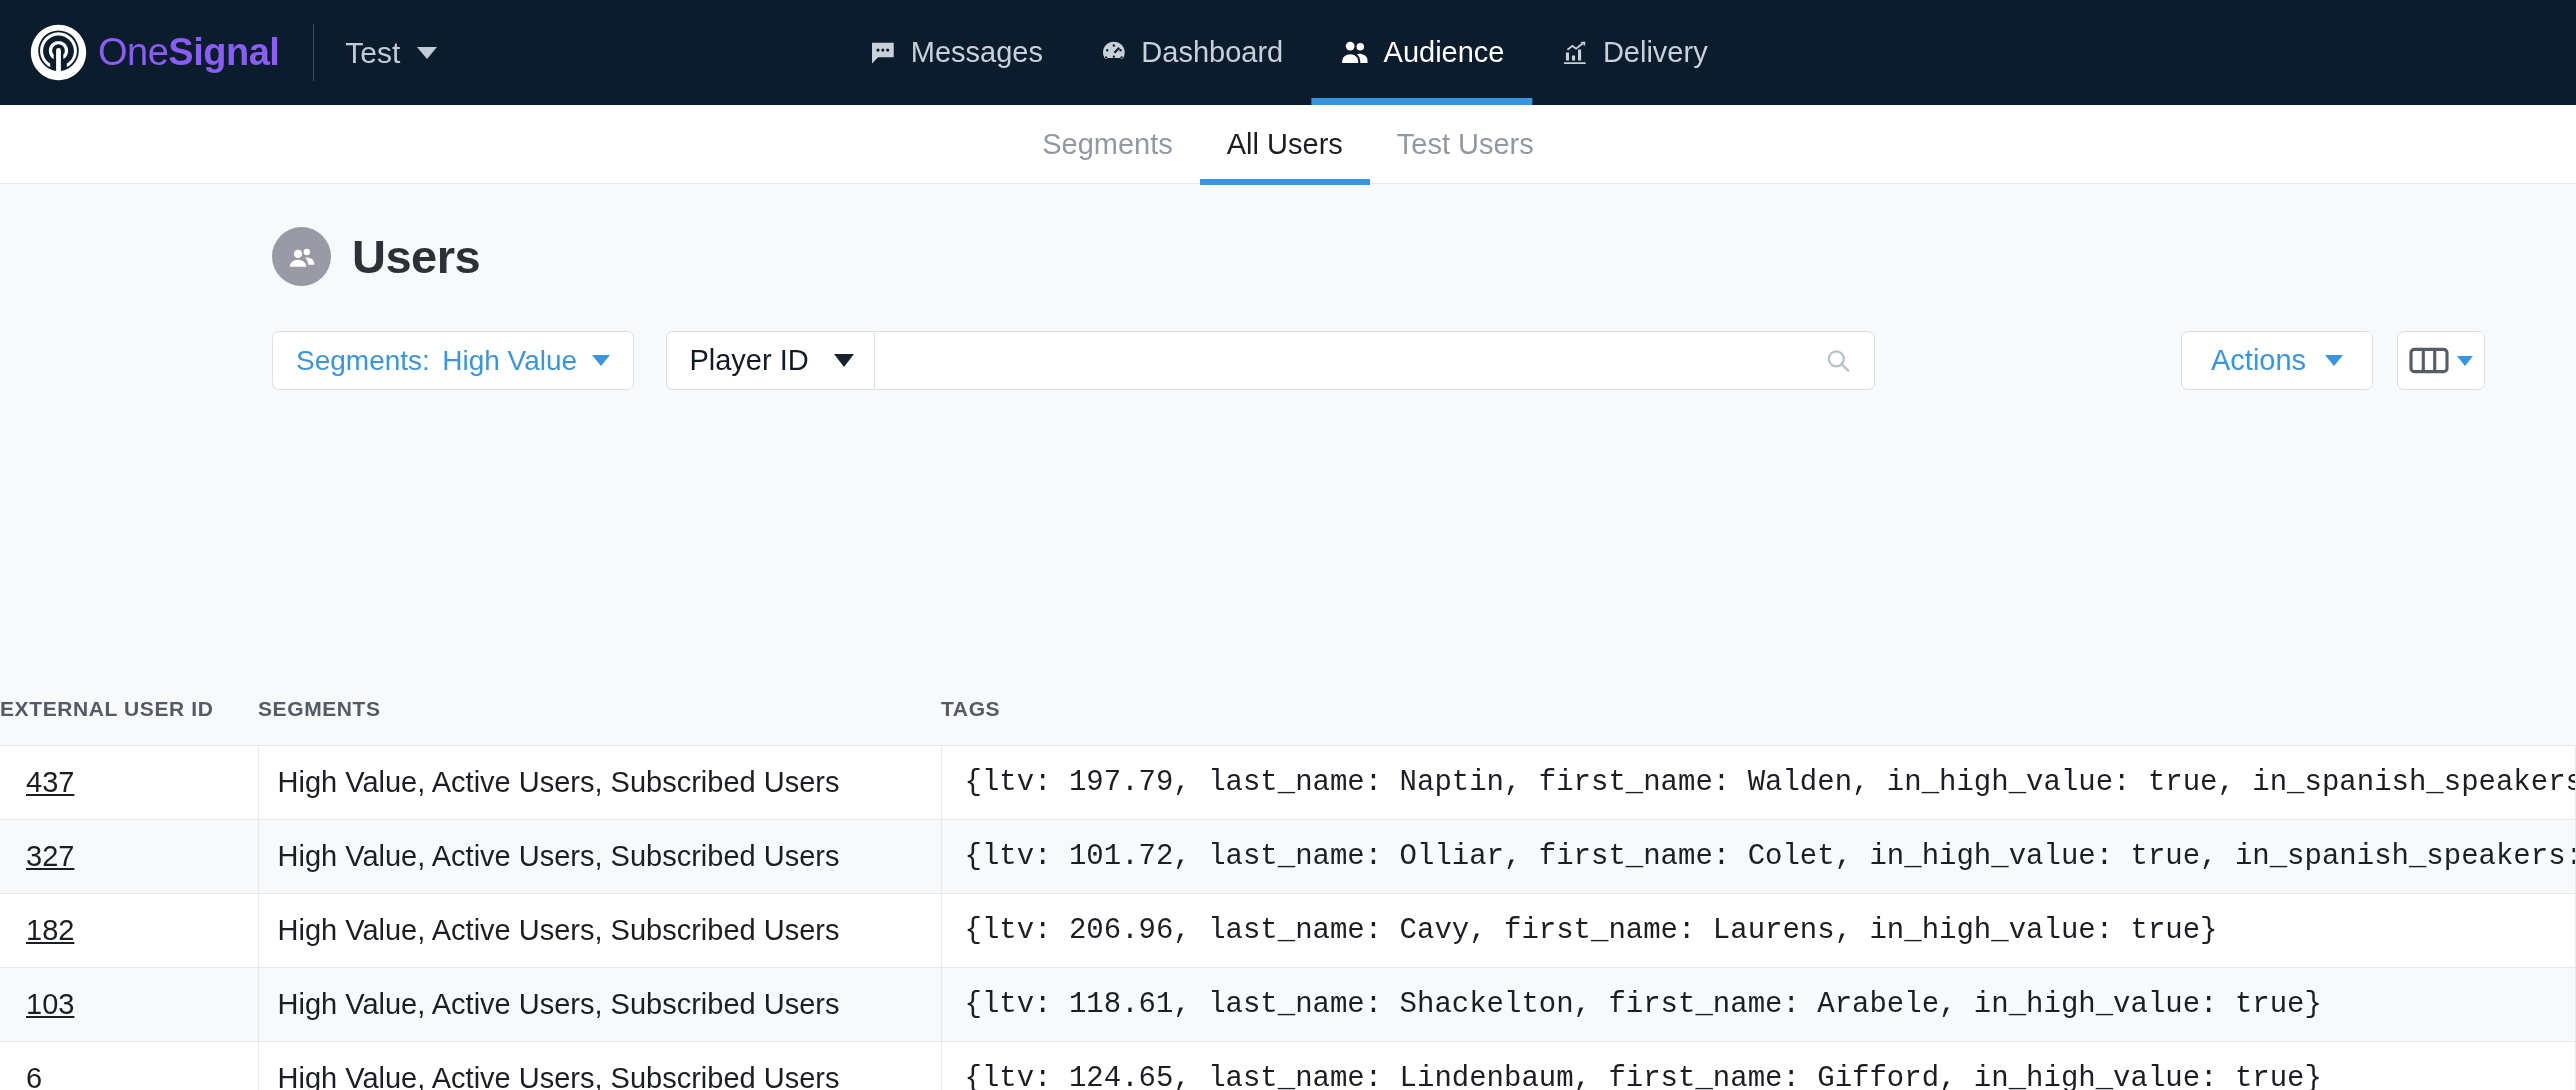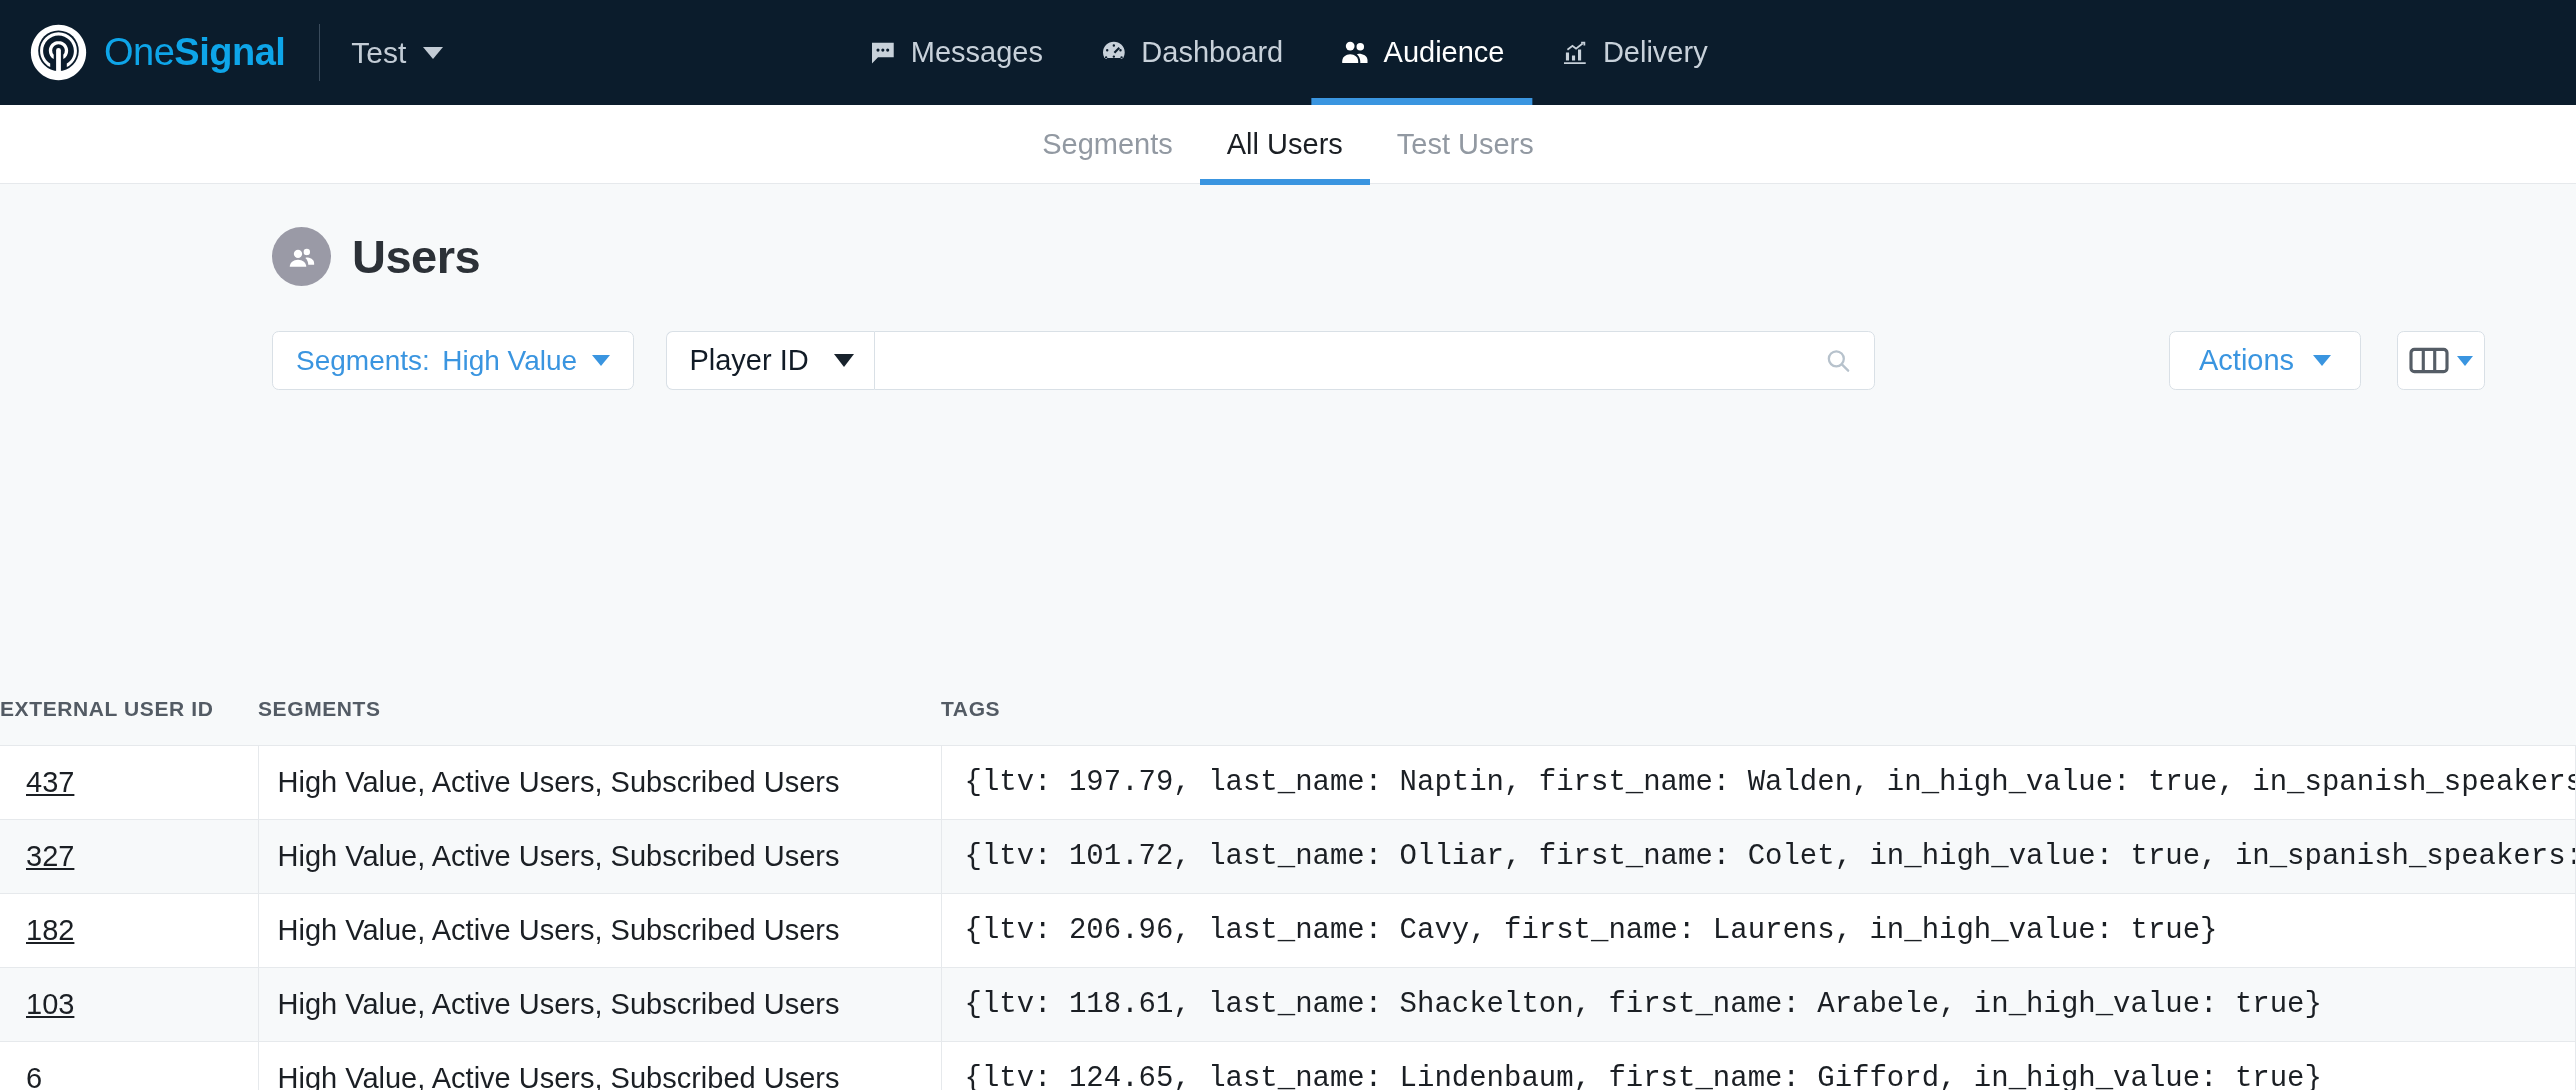--- a/index.html
+++ b/index.html
@@ -23,23 +23,23 @@
     display: flex;
     align-items: center;
     padding-left: 29px;
     height: 100%;
   }
   .brand-logo {
     width: 59px; height: 59px;
     flex: none;
   }
   .brand-name {
-    margin-left: 16px;
+    margin-left: 10px;
     font-size: 38px;
-    color: #0ea5e9;
+    color: #8b5cf6;
     letter-spacing: -0.5px;
     white-space: nowrap;
   }
   .brand-name .thin { font-weight: 400; }
   .brand-name .bold { font-weight: 700; }
 
   .brand-divider {
     width: 1px;
     height: 57px;
     background: #3a4b5c;
@@ -232,21 +232,21 @@
     right: 21px;
     top: 50%;
     transform: translateY(-50%);
     pointer-events: none;
   }
   .search-ico svg { display: block; }
 
   .toolbar-right {
     margin-left: auto;
     display: flex;
-    gap: 36px;
+    gap: 24px;
   }
   .actions-btn {
     height: 59px;
     background: #ffffff;
     border: 1.9px solid #d9e0e6;
     border-radius: 6.7px;
     display: flex;
     align-items: center;
     gap: 16px;
     padding: 0 29px;

